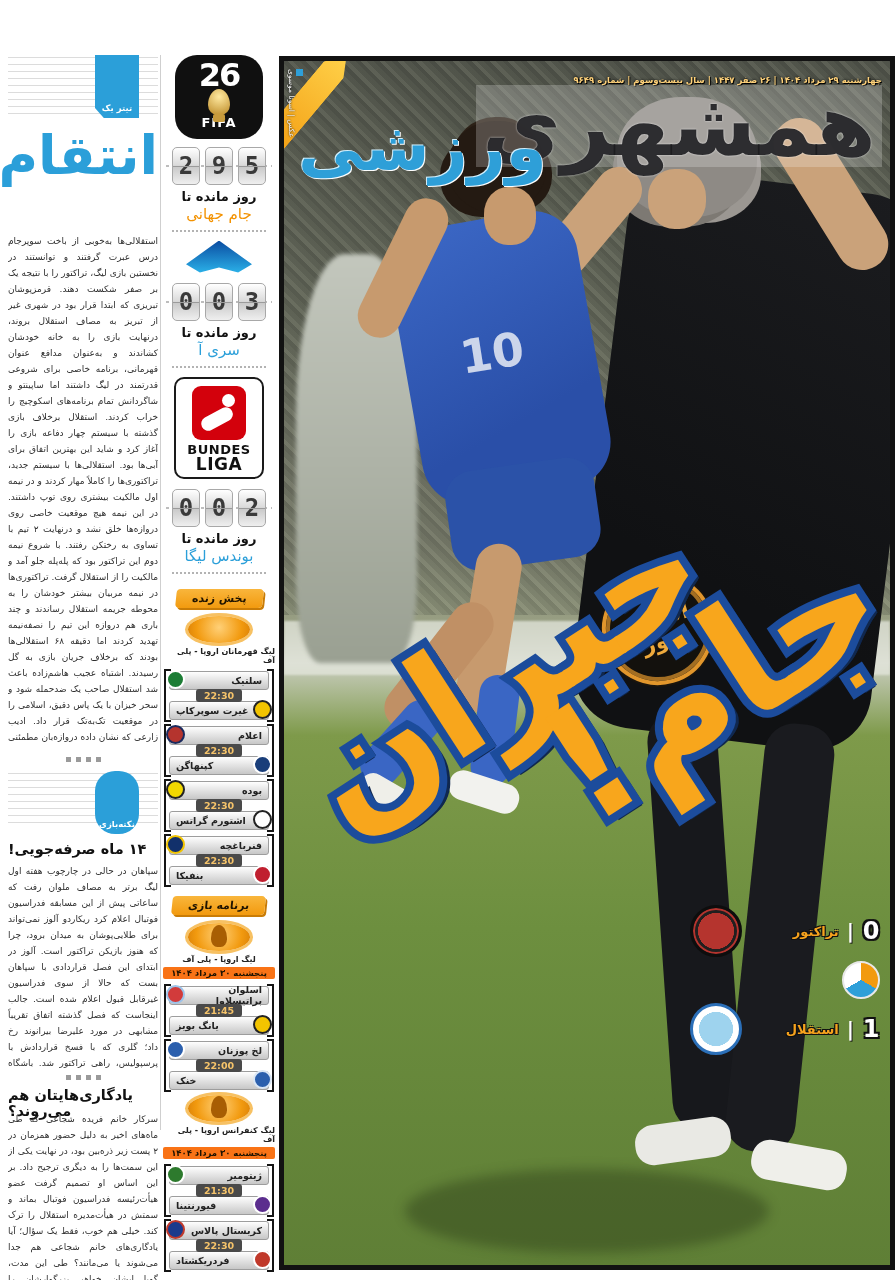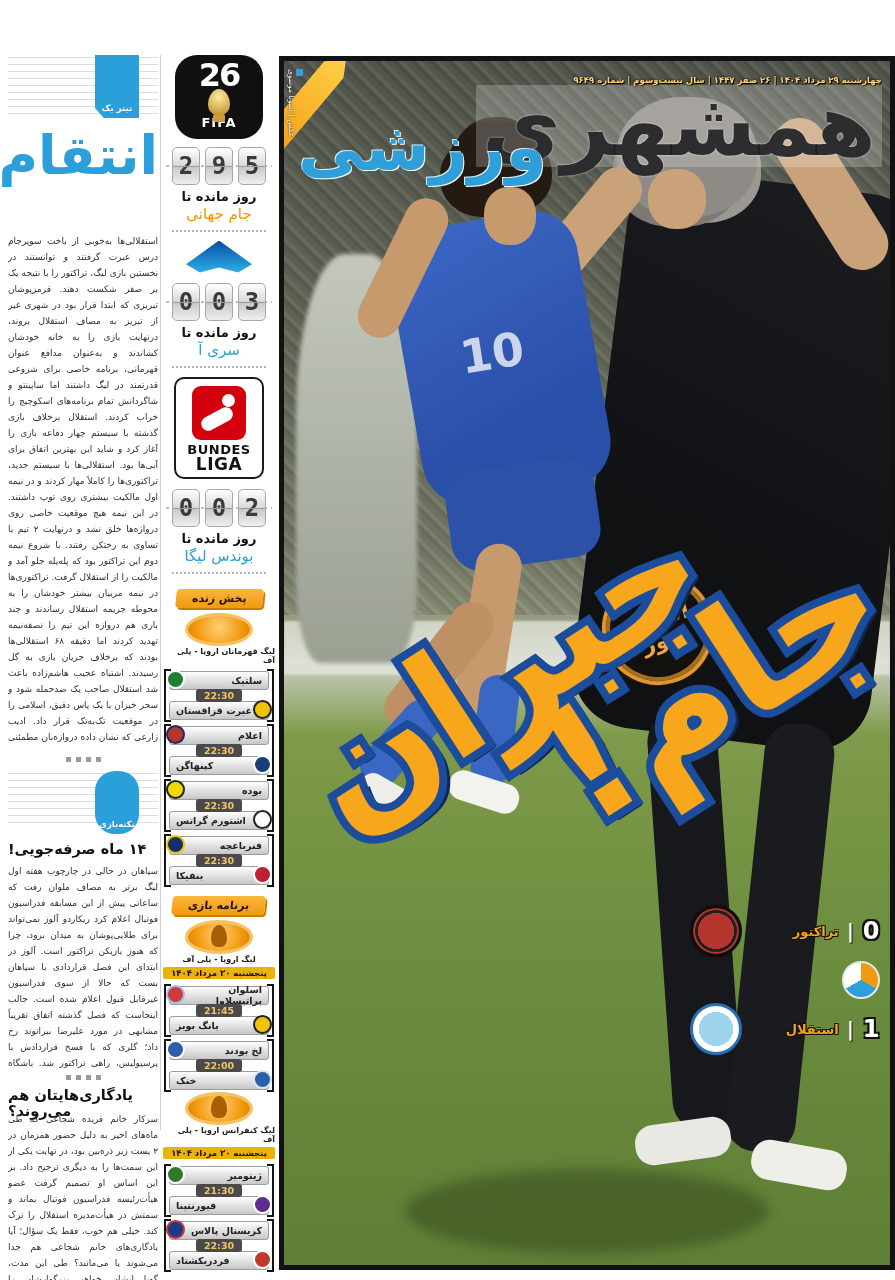--- a/index.html
+++ b/index.html
@@ -53,21 +53,21 @@
   .bundes .t2{font-size:17px;font-weight:900;letter-spacing:.5px;color:#111;line-height:1;}
   .obadge{background:linear-gradient(#f9b63c,#f29a0f);color:#201400;font-size:11px;font-weight:900;
           padding:3px 16px;border-radius:4px;transform:skewX(-6deg);margin:8px 0 6px;box-shadow:2px 2px 0 #c97c06;}
   .complogo{width:62px;height:62px;border-radius:50%;background:radial-gradient(circle at 50% 42%,#ffd077,#f29a0f 65%,#d97f06);
             position:relative;margin:2px 0;box-shadow:0 0 0 3px #f7c163;}
   .complogo .star{position:absolute;inset:14px;background:#c87405;
             clip-path:polygon(50% 0,61% 35%,98% 35%,68% 57%,79% 91%,50% 70%,21% 91%,32% 57%,2% 35%,39% 35%);}
   .complogo .trophy{position:absolute;left:50%;top:50%;transform:translate(-50%,-55%);
             width:16px;height:22px;background:#a85e03;border-radius:50% 50% 40% 40%/60% 60% 35% 35%;}
   .compname{font-size:8px;font-weight:bold;color:#222;margin:2px 0 3px;}
-  .compdate{font-size:8.5px;font-weight:900;color:#1b1100;background:#eab308;padding:1px 8px;border-radius:2px;margin-bottom:4px;}
+  .compdate{font-size:8.5px;font-weight:900;color:#1b1100;background:#f97316;padding:1px 8px;border-radius:2px;margin-bottom:4px;}
   .match{position:relative;width:100px;margin:3px 0;}
   .match::before,.match::after{content:"";position:absolute;top:-2px;bottom:-2px;width:5px;border:2px solid #141414;}
   .match::before{left:-5px;border-right:none;}
   .match::after{right:-5px;border-left:none;}
   .tbar{height:17px;background:linear-gradient(#fefefe,#c7c7c7);border:1px solid #9d9d9d;border-radius:3px;
         display:flex;align-items:center;font-size:9.5px;font-weight:bold;color:#222;position:relative;}
   .tbar.home{justify-content:flex-start;padding:0 6px 0 16px;}
   .tbar.away{justify-content:flex-end;padding:0 16px 0 6px;}
   .bdg{width:19px;height:19px;border-radius:50%;border:2px solid #fff;position:absolute;top:-2px;box-sizing:border-box;}
   .tbar.home .bdg{left:-4px;}
@@ -248,21 +248,21 @@
     </div>
   <div class="compname">لیگ قهرمانان اروپا - پلی آف</div>
 
   <div class="match">
     <div class="tbar home">
         <span>سلتیک</span>
       <span class="bdg" style=";background:#1d7d35"></span>
       </div>
     <div class="tchip">22:30</div>
     <div class="tbar away">
-        <span>غیرت قزاقستان</span>
+        <span>غیرت سوپرکاپ</span>
       <span class="bdg" style=";background:#f2c400;border-color:#222"></span>
       </div>
   </div>
   <div class="match">
     <div class="tbar home">
         <span>اعلام</span>
       <span class="bdg" style=";background:#b5342e;border-color:#1a2a5e"></span>
       </div>
     <div class="tchip">22:30</div>
     <div class="tbar away">
@@ -306,21 +306,21 @@
       <span class="bdg" style=";background:#d23b3b;border-color:#9cc3ea"></span>
       </div>
     <div class="tchip">21:45</div>
     <div class="tbar away">
         <span>یانگ بویز</span>
       <span class="bdg" style=";background:#f2c400;border-color:#222"></span>
       </div>
   </div>
   <div class="match">
     <div class="tbar home">
-        <span>لخ بودند</span>
+        <span>لخ پوزنان</span>
       <span class="bdg" style=";background:#2b5fad"></span>
       </div>
     <div class="tchip">22:00</div>
     <div class="tbar away">
         <span>خنک</span>
       <span class="bdg" style=";background:#2b5fad;border-color:#d9e6f5"></span>
       </div>
   </div>
 
   <div class="complogo">

